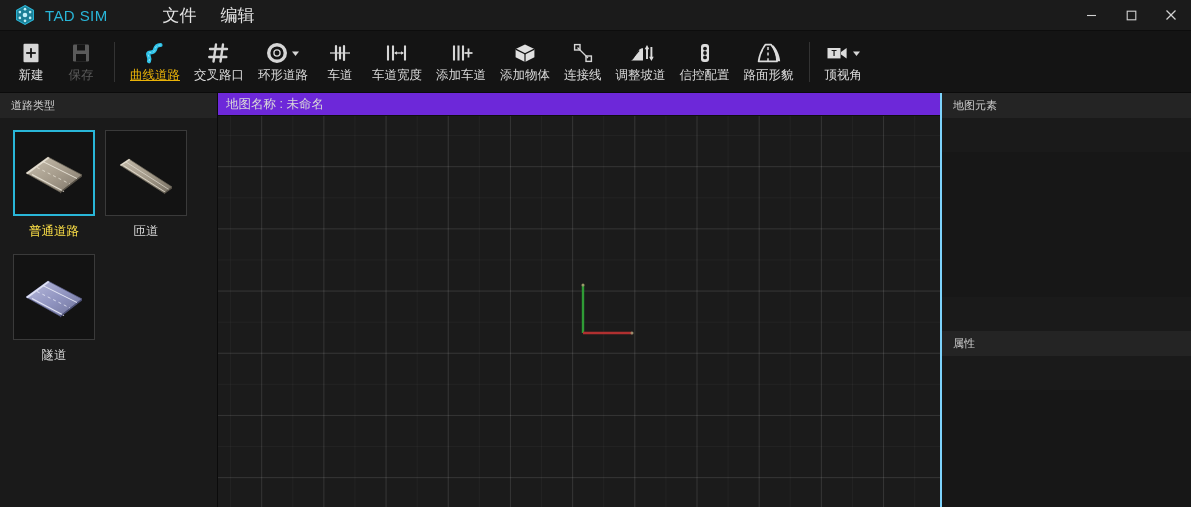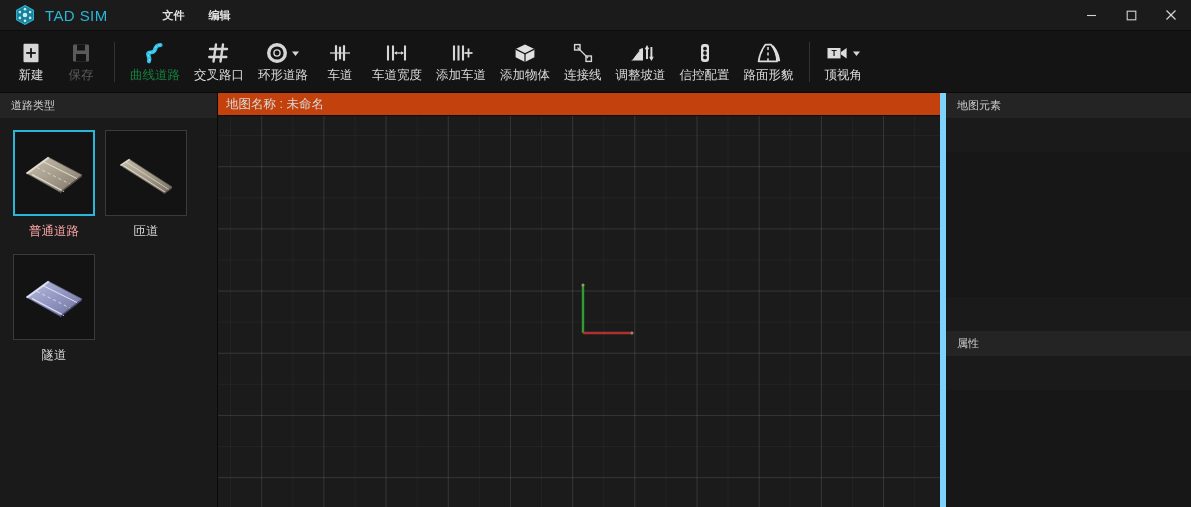--- a/index.html
+++ b/index.html
@@ -26,21 +26,21 @@
   .logo-mark { width: 22px; height: 22px; display:block; }
   .app-title {
     margin-left: 9px;
     color: #29b6d8;
     font-size: 15px;
     letter-spacing: .4px;
     font-weight: 400;
   }
   .menus { display:flex; align-items:center; margin-left: 52px; gap: 18px; }
   .menu-item {
-    font-size: 11px; color: #e2e2e2; padding: 3px 3px; cursor: default; font-weight: bold;
+    font-size: 17px; color: #e2e2e2; padding: 3px 3px; cursor: default;
   }
   .win-ctrls { margin-left: auto; display:flex; height: 31px; }
   .win-btn {
     width: 40px; height: 31px; display:flex; align-items:center; justify-content:center;
     color: #d2d2d2;
   }
   .win-btn svg { display:block; }
 
   
   .toolbar {
@@ -54,21 +54,21 @@
     min-width: 50px;
     height: 56px;
     display: flex; flex-direction: column; align-items: center; justify-content: center;
     padding: 0 7px;
     cursor: default;
     color: #dcdcdc;
   }
   .tool .ticon { height: 26px; display:flex; align-items:center; justify-content:center; }
   .tool .tlabel { font-size: 12.5px; margin-top: 3px; white-space: nowrap; line-height: 1.1; }
   .tool.active { color: #2fc3e8; }
-  .tool.active .tlabel { color: #15803d; }
+  .tool.active .tlabel { color: #eab308; text-decoration: underline; }
   .tool.disabled { color: #5a5a5a; align-items: center; }
   .tool.disabled .tlabel { color: #5a5a5a; }
   .tool.withcaret .ticon { gap: 3px; }
   .tsep { width: 1px; height: 40px; background: #333333; margin: 0 8px; }
 
   
   .body { flex: 1; display: flex; min-height: 0; }
 
   
   .left-panel {
@@ -92,32 +92,32 @@
   .road-card { width: 92px; margin: 0 0 14px 0; display:flex; flex-direction:column; align-items:center; cursor:default; }
   .road-thumb {
     width: 82px; height: 86px;
     border: 1px solid #3a3a3a;
     background: #131313;
     display:flex; align-items:center; justify-content:center;
     overflow: hidden;
   }
   .road-card.selected .road-thumb { border: 2px solid #29b6d8; }
   .road-name { font-size: 12.5px; margin-top: 7px; color: #d6d6d6; }
-  .road-card.selected .road-name { color: #fca5a5; }
+  .road-card.selected .road-name { color: #fde047; }
 
   
   .viewport {
     flex: 1; min-width: 0;
     background: #171717;
     display: flex; flex-direction: column;
     position: relative;
   }
   .map-name-bar {
     height: 23px; min-height: 23px;
-    background: #c2410c;
+    background: #6d28d9;
     display:flex; align-items:center;
     padding-left: 8px;
     font-size: 12.5px; color: #d9d9d9;
     border-bottom: 1px solid #0f0f0f;
     position: relative; z-index: 3;
   }
   .canvas {
     flex: 1; position: relative; overflow: hidden;
     background-color: #1b1b1b;
     background-image:
@@ -136,21 +136,21 @@
     background-position: -19px -12px;
     pointer-events: none;
   }
   .gizmo { position: absolute; left: 362px; top: 160px; width: 60px; height: 60px; z-index: 2; }
 
   
   .right-panel {
     width: 251px; min-width: 251px;
     background: #1a1a1a;
     display: flex; flex-direction: column;
-    border-left: 6px solid #7dd3fc;
+    border-left: 2px solid #7dd3fc;
     gap: 34px;
   }
   .panel-body-elements { flex: 0 0 145px; background: #171717; }
   .panel-body-props { flex: 1; background: #171717; }
 </style>
 </head>
 <body>
 
 <div class="app">
 

